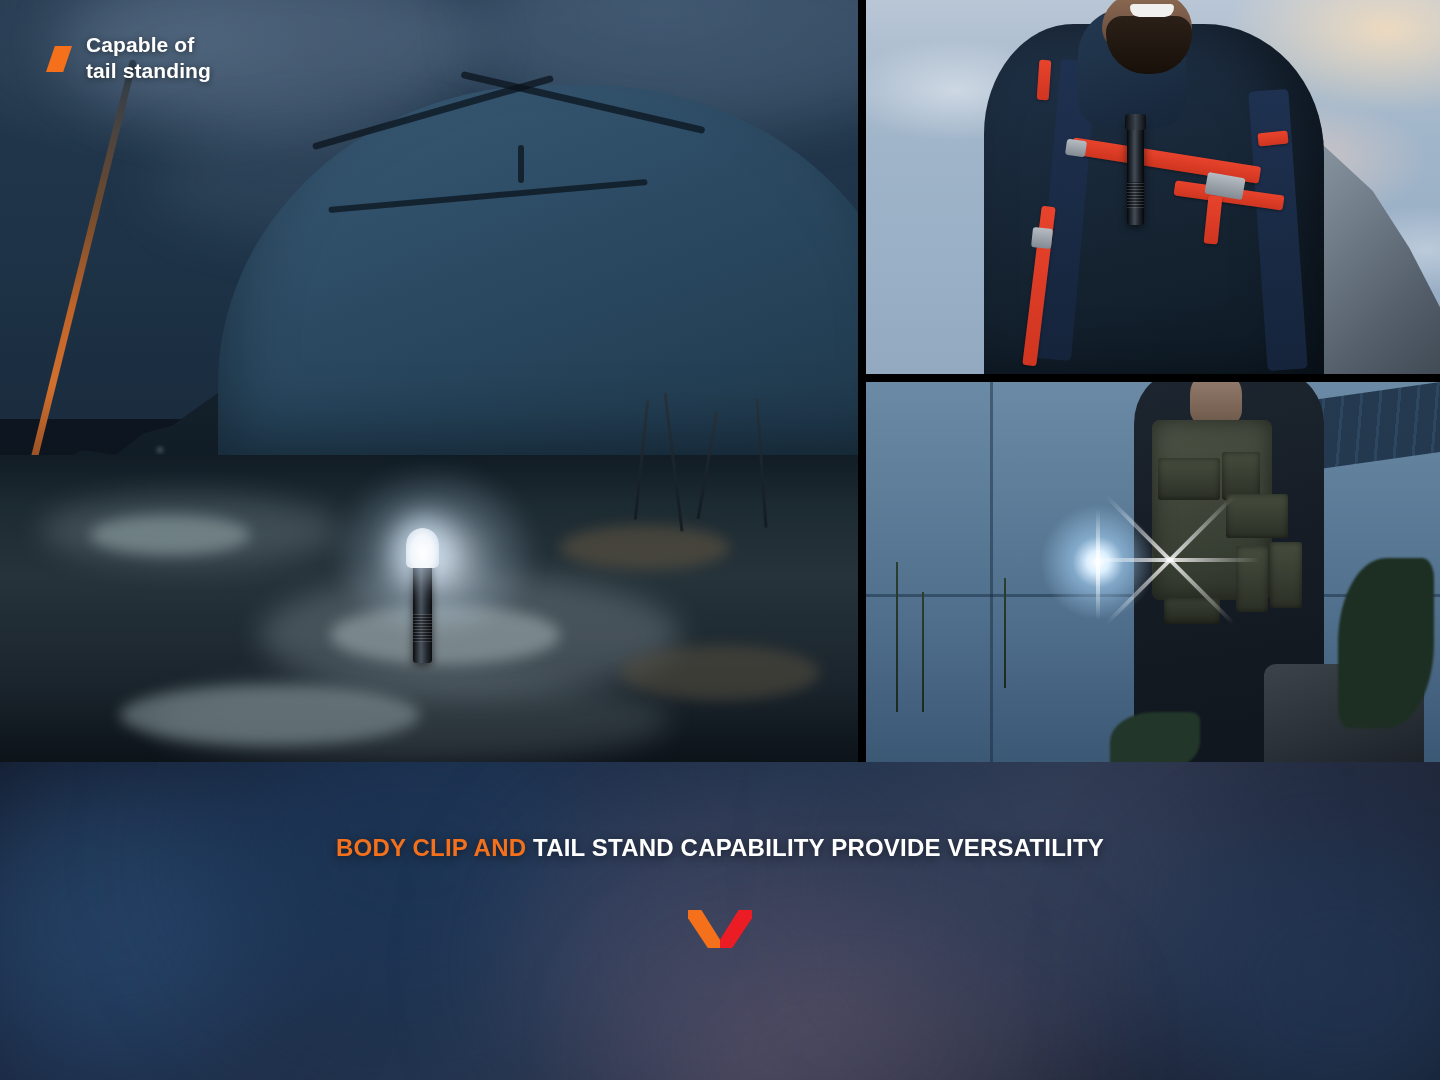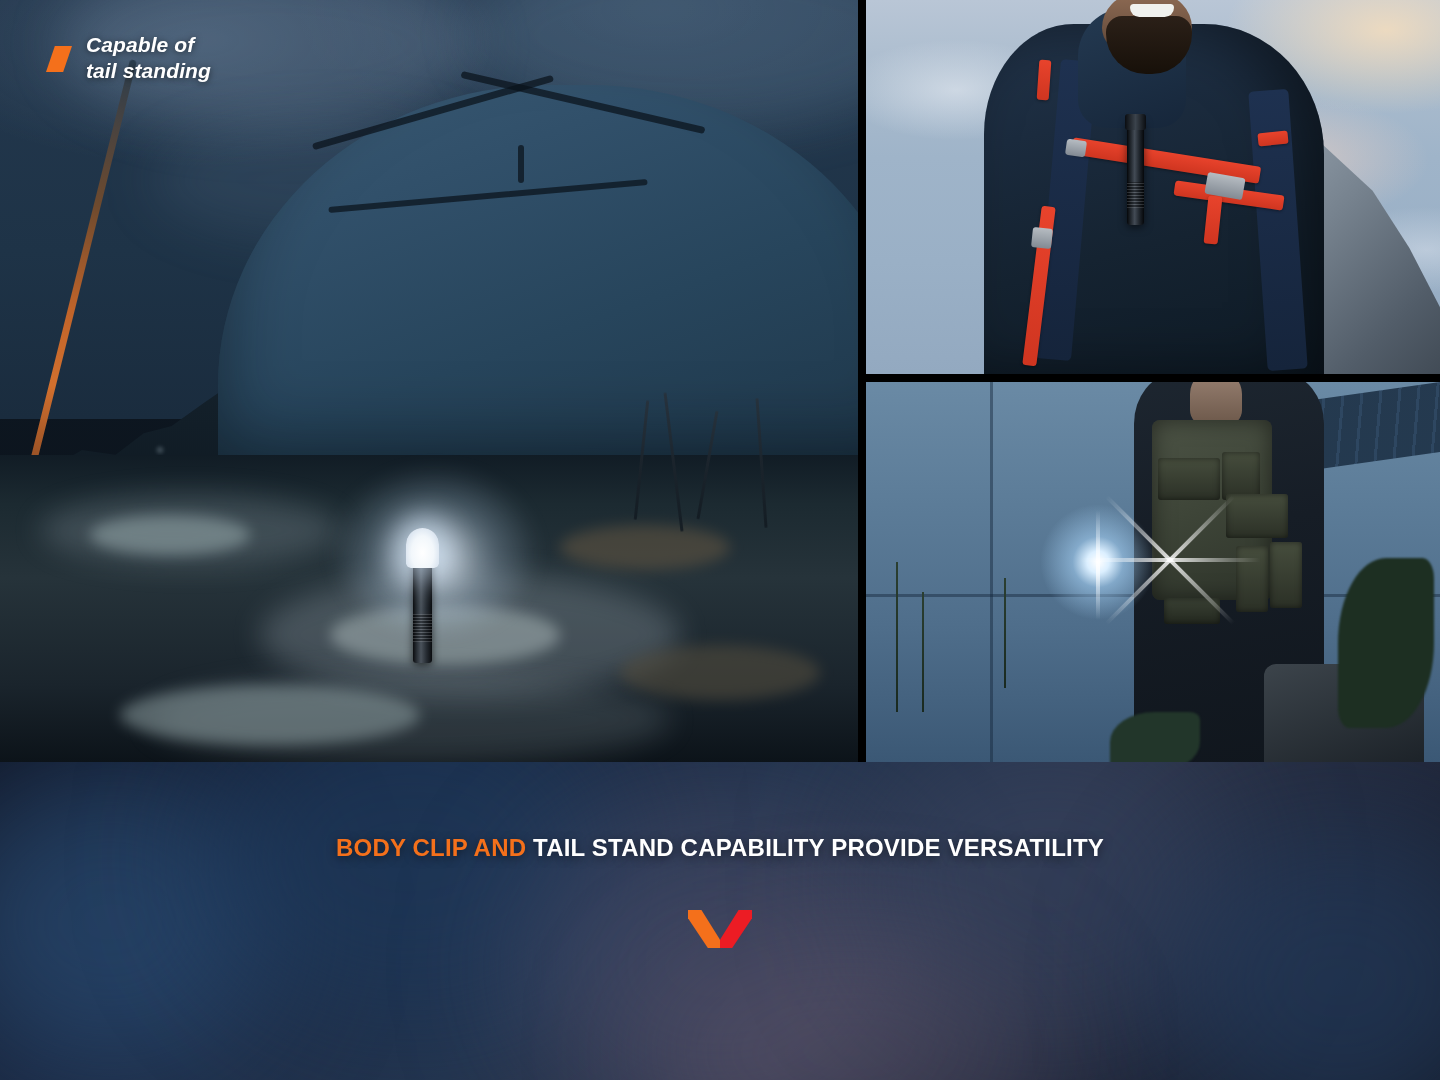--- a/index.html
+++ b/index.html
@@ -4,21 +4,21 @@
 <style>
   * { margin:0; padding:0; box-sizing:border-box; }
   html,body{
     width:1440px; height:1080px; overflow:hidden;
     background:#000;
     font-family:"Liberation Sans","DejaVu Sans",sans-serif;
   }
   .page{ position:relative; width:1440px; height:1080px; background:#05080d; }
 
   
-  .grid{ position:absolute; left:0; top:0; width:1236px; height:762px; background:#000;font-style:italic; }
+  .grid{ position:absolute; left:0; top:0; width:1236px; height:762px; background:#000; }
 
   .panel{ position:absolute; overflow:hidden; }
 
   
   .panel-a{ left:0; top:0; width:858px; height:762px;
     background:
       radial-gradient(ellipse 180px 110px at 430px 575px, rgba(255,255,255,.30), rgba(255,255,255,0) 72%),
       linear-gradient(#1b2f44 0%, #21384e 30%, #1b2c3e 46%, #0d1620 52%, #0a1118 100%);
   }
   .sky{ position:absolute; left:0; top:0; width:100%; height:55%;

